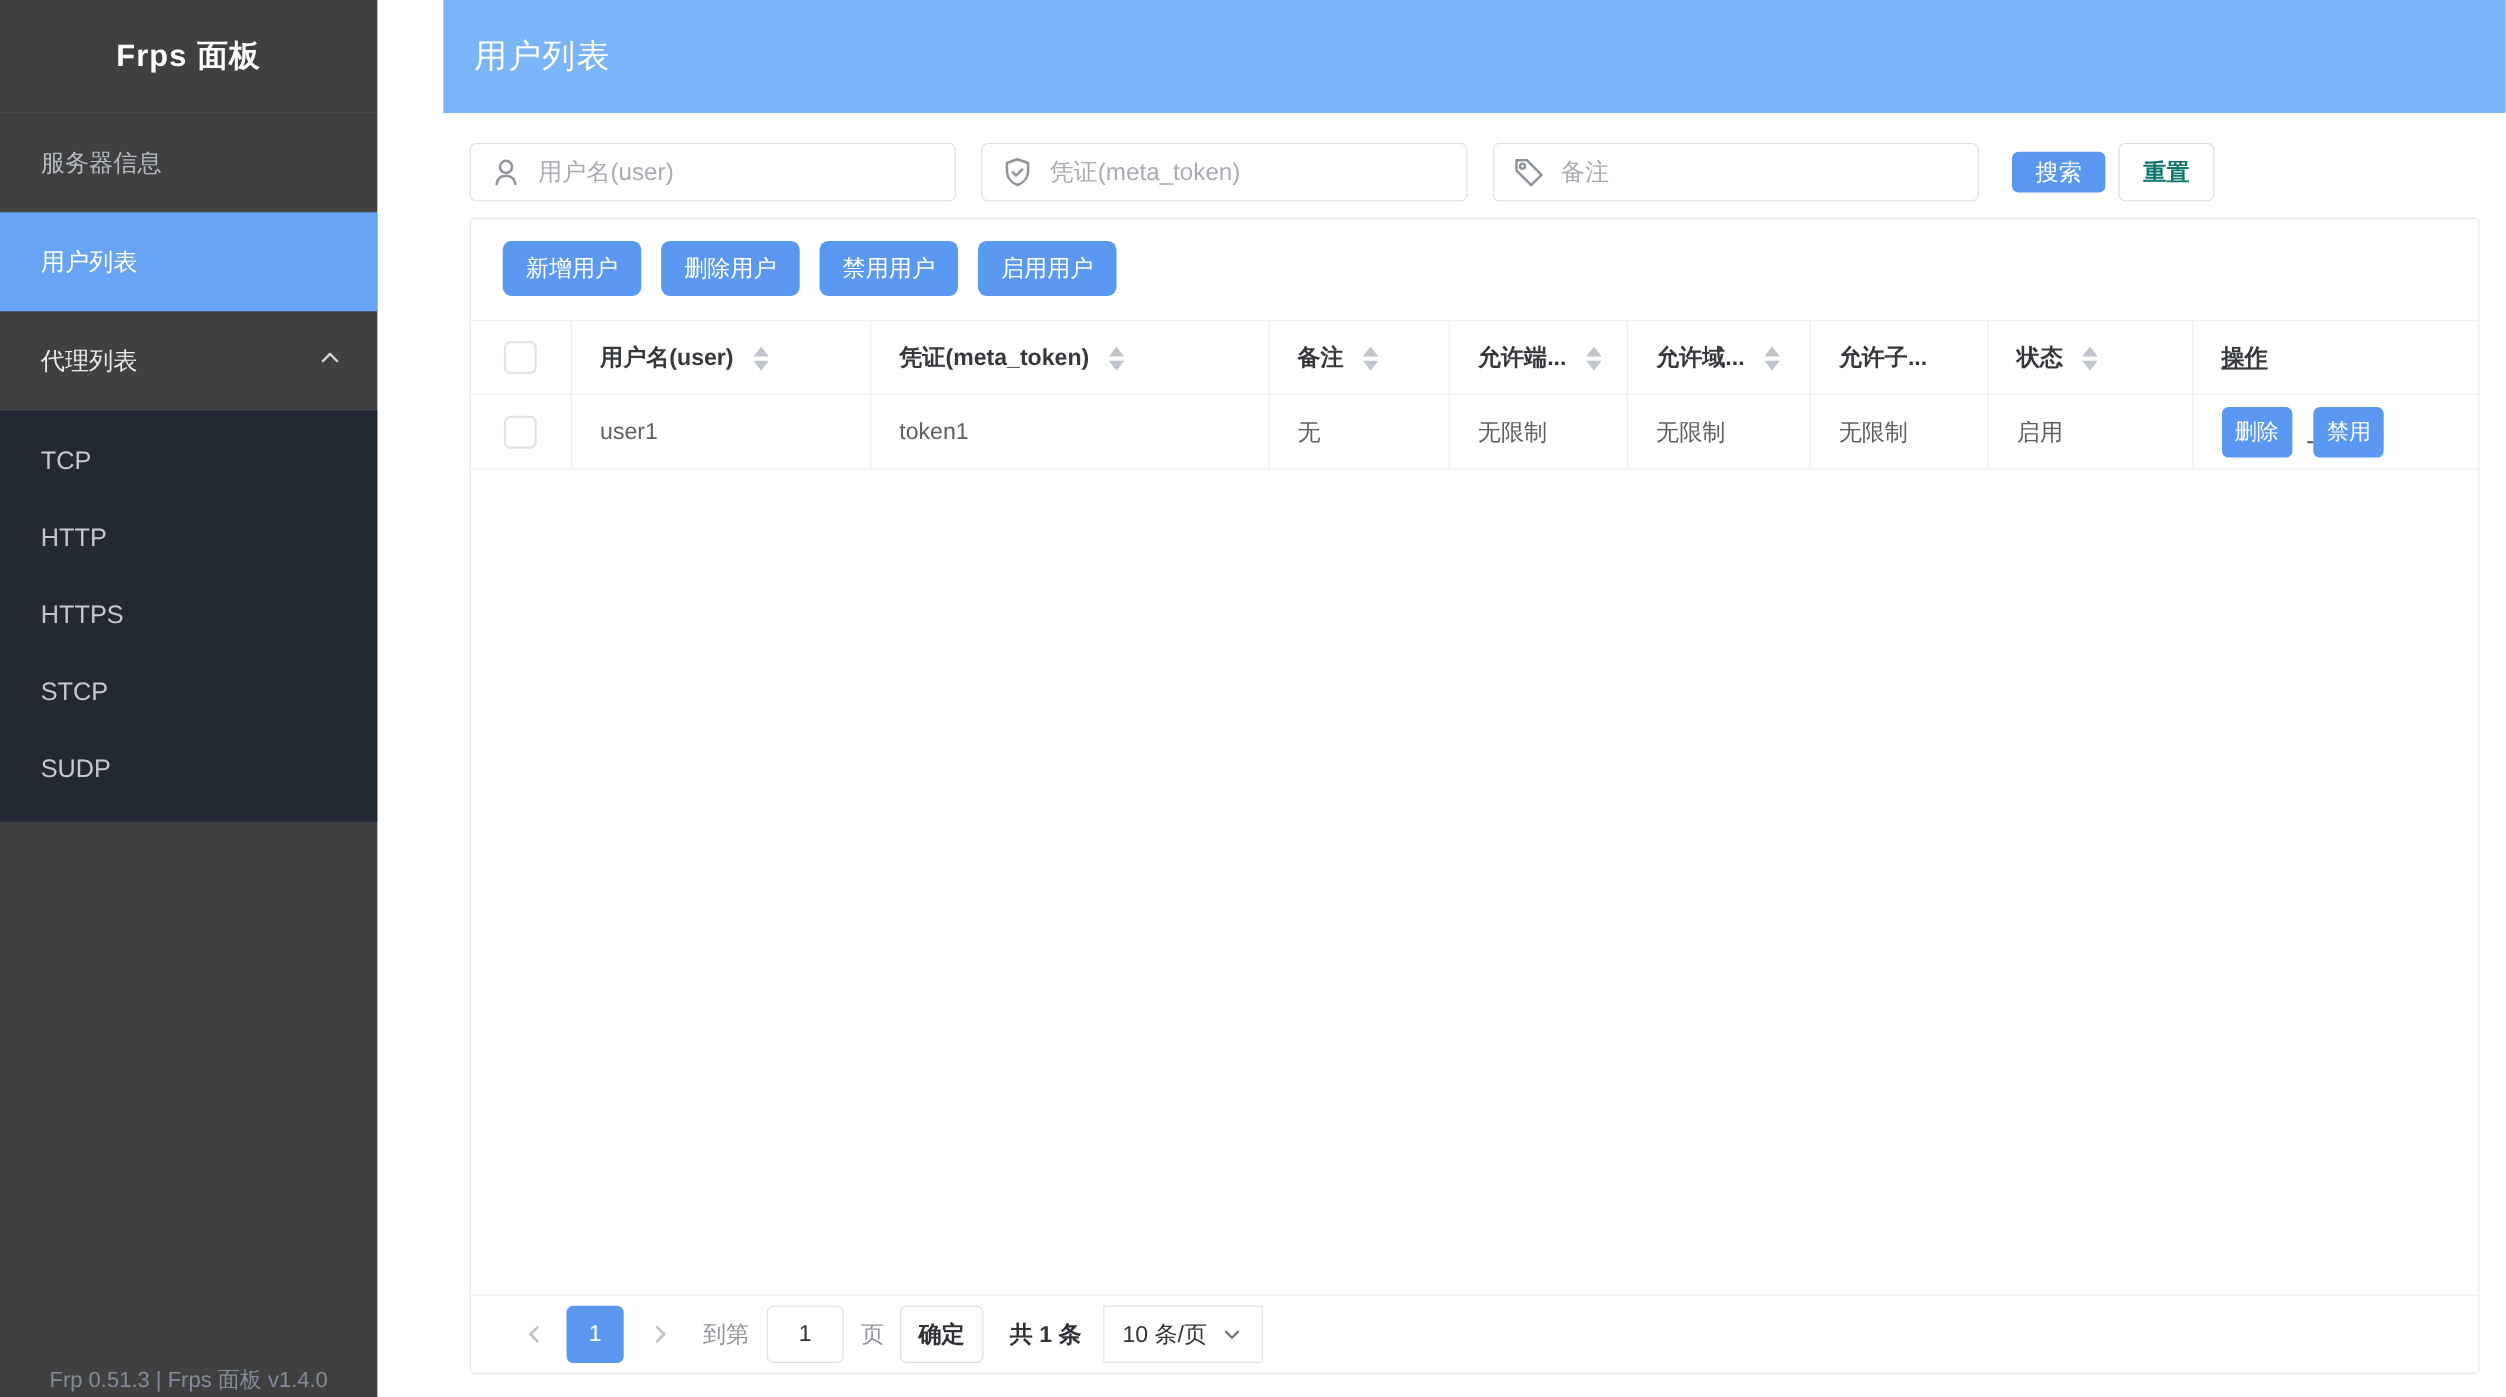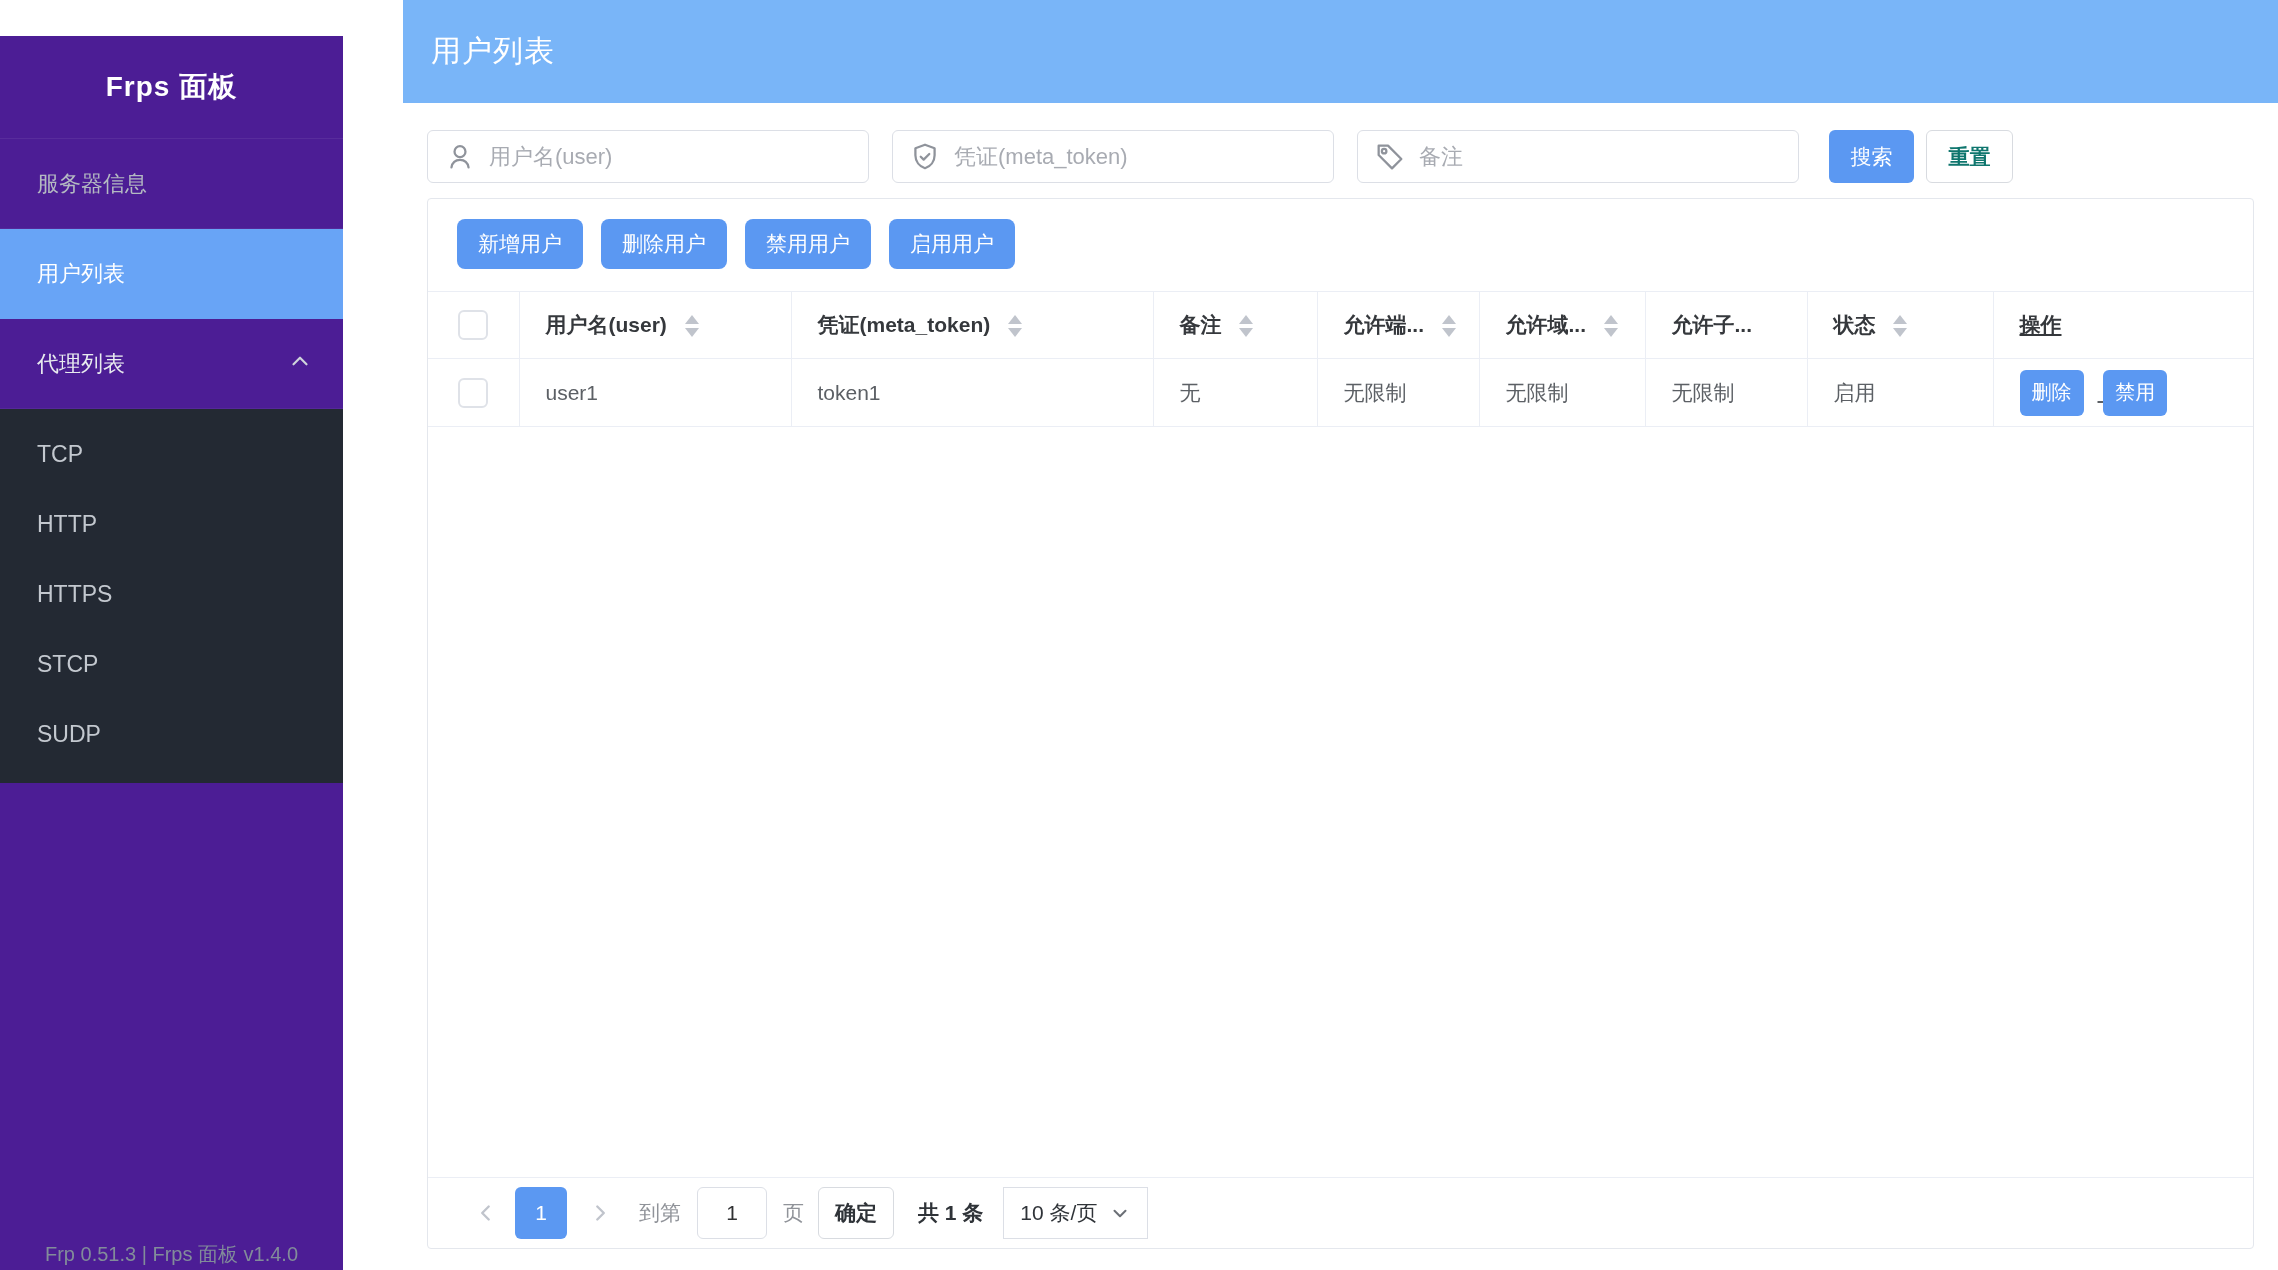--- a/index.html
+++ b/index.html
@@ -1,21 +1,21 @@
 <!DOCTYPE html>
 <html><head>
 <meta charset="utf-8">
 <style>
   * { margin:0; padding:0; box-sizing:border-box; }
   html,body { width:2278px; height:1270px; overflow:hidden; background:#fff;
     font-family:"Liberation Sans","DejaVu Sans",sans-serif; }
   #app { position:relative; width:2278px; height:1270px; }
 
   
-  .sidebar { position:absolute; left:0; top:0; bottom:0; width:343px; background:#4c1d95;margin-top:36px; }
+  .sidebar { position:absolute; left:0; top:0; bottom:0; width:343px; background:#404040; }
   .sidebar-title { height:103px; display:flex; align-items:center; justify-content:center;
     color:#ffffff; font-size:28px; font-weight:600; letter-spacing:1px;
     border-bottom:1px solid rgba(255,255,255,0.07); }
   .menu-item { height:90px; display:flex; align-items:center; padding-left:37px;
     font-size:22px; color:#b4bac2; cursor:pointer; position:relative;
     border-bottom:1px solid rgba(255,255,255,0.05); }
   .menu-item.active { background:#68a4f6; color:#ffffff; border-bottom-color:transparent; }
   .menu-item.parent { color:#e8ebef; }
   .menu-item .chev { position:absolute; right:30px; top:50%; transform:translateY(-50%); }
   .submenu { background:#232933; padding:10px 0 14px 0; }
@@ -32,21 +32,21 @@
   
   .content { position:absolute; left:403px; top:103px; right:0; bottom:0; background:#fff; }
 
   .search-row { position:absolute; left:24px; top:27px; display:flex; align-items:center; }
   .s-input { width:442px; height:53px; border:1px solid #dcdfe6; border-radius:6px;
     background:#fff; display:flex; align-items:center; padding-left:16px; margin-right:23px; }
   .s-input .ph { color:#a8abb2; font-size:22px; margin-left:13px; }
   .s-input svg { flex:none; }
   .btn { display:flex; align-items:center; justify-content:center; cursor:pointer;
     font-size:21px; border-radius:6px; }
-  .btn-search { width:85px; height:53px; background:#5b98f2; color:#fff; margin-left:7px; }
+  .btn-search { width:85px; height:37px; background:#5b98f2; color:#fff; margin-left:7px; }
   .btn-reset { width:87px; height:53px; background:#fff; border:1px solid #d8dbe0;
     color:#0f766e; font-weight:700; margin-left:12px; }
 
   .card { position:absolute; left:24px; top:95px; width:1827px; height:1051px;
     border:1px solid #e4e7ed; border-radius:4px; background:#fff; }
 
   .toolbar { display:flex; padding:20px 0 0 29px; }
   .tb-btn { width:126px; height:50px; background:#5b98f2; color:#fff; border-radius:8px;
     display:flex; align-items:center; justify-content:center; font-size:21px;
     margin-right:18px; cursor:pointer;text-align:right; }

